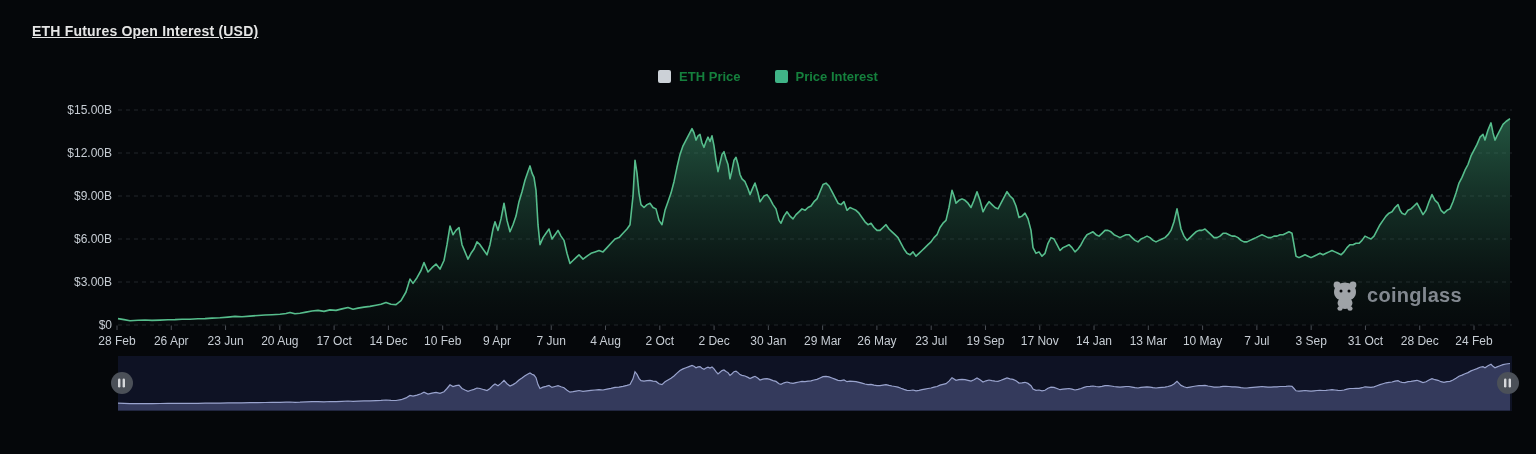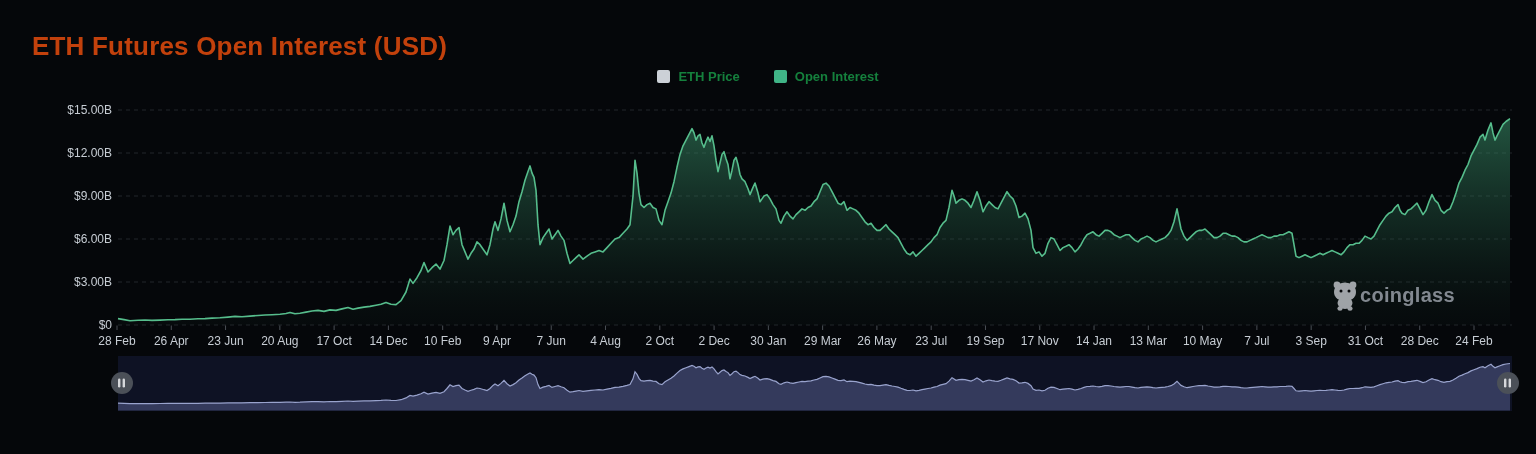--- a/index.html
+++ b/index.html
@@ -1,42 +1,42 @@
 <!DOCTYPE html>
 <html><head>
 <meta charset="utf-8">
 <style>
   html,body{margin:0;padding:0;background:#05070a;}
   body{width:1536px;height:454px;position:relative;overflow:hidden;
        font-family:"Liberation Sans","DejaVu Sans",sans-serif;-webkit-font-smoothing:antialiased;}
-  .page-title{position:absolute;left:32px;top:14px;font-size:26px;font-weight:700;
-       color:#c2410c;letter-spacing:.2px;}
+  .page-title{position:absolute;left:32px;top:14px;font-size:14px;font-weight:700;
+       color:#e5e5e5;letter-spacing:.2px;text-decoration:underline;}
   .legend{position:absolute;top:69px;left:0;width:100%;display:flex;justify-content:center;
        align-items:center;gap:34px;}
   .legend-item{display:flex;align-items:center;gap:8px;cursor:pointer;}
   .legend-swatch{width:13px;height:13px;border-radius:2px;display:inline-block;}
   .legend-label{font-size:13px;font-weight:600;color:#15803d;}
   svg.chart{position:absolute;left:0;top:0;}
-  .watermark{position:absolute;left:1330px;top:279px;display:flex;align-items:center;
+  .watermark{position:absolute;left:1330px;top:279px;display:flex;align-items:center;gap:7px;
        opacity:.92;pointer-events:none;}
   .watermark-label{font-size:20px;font-weight:700;color:#8d939b;letter-spacing:.3px;}
 </style>
 </head>
 <body>
 
 <h1 class="page-title">ETH Futures Open Interest (USD)</h1>
 
 <div class="legend">
     <div class="legend-item">
       <span class="legend-swatch" style="background: rgb(204, 209, 215);"></span>
       <span class="legend-label">ETH Price</span>
     </div>
     <div class="legend-item">
       <span class="legend-swatch" style="background: rgb(64, 180, 135);"></span>
-      <span class="legend-label">Open Interest</span>
+      <span class="legend-label">Price Interest</span>
     </div>
   </div>
 
 <svg id="chart-svg" class="chart" width="1536" height="454" viewBox="0 0 1536 454">
   <defs>
     <linearGradient id="oi-fill" x1="0" y1="110" x2="0" y2="325" gradientUnits="userSpaceOnUse">
       <stop offset="0" stop-color="#3f9c72" stop-opacity="0.55"></stop>
       <stop offset="0.55" stop-color="#2a6b4f" stop-opacity="0.30"></stop>
       <stop offset="1" stop-color="#143024" stop-opacity="0.08"></stop>
     </linearGradient>

